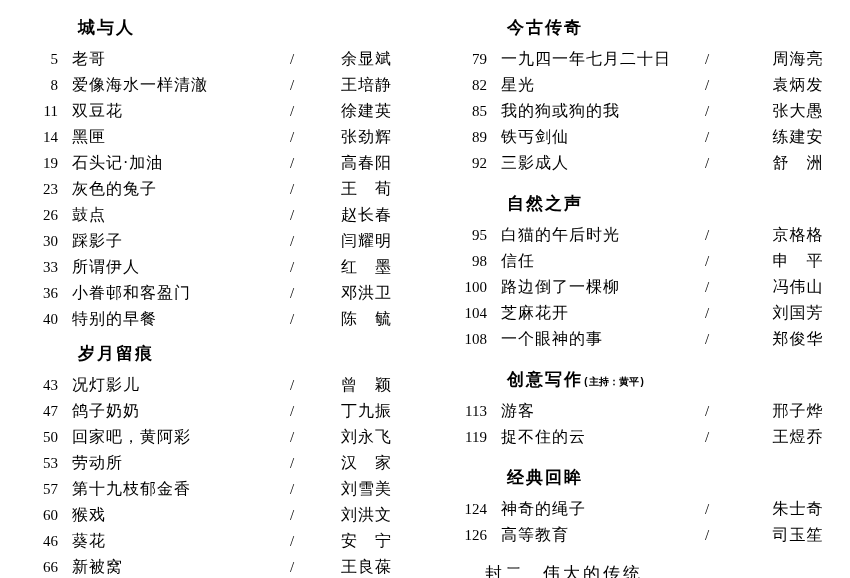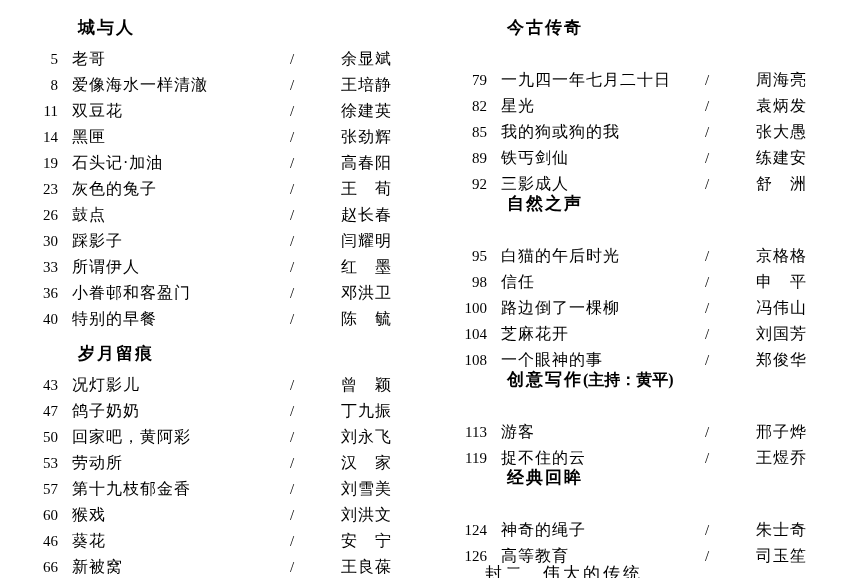--- a/index.html
+++ b/index.html
@@ -38,23 +38,24 @@
     font-weight: bold;
     font-size: 17px;
     letter-spacing: 2px;
     margin: 10px 0 7px 0;
     padding-left: 60px;
   }
   .section-head.tight {
     margin-top: 16px;
   }
   .section-head .sub {
-    font-size: 16px;
+    font-size: 10px;
     font-weight: bold;
     letter-spacing: 0;
+    font-family: Liberation Mono, monospace;
   }
   .entry {
     display: flex;
     flex-direction: row;
     align-items: baseline;
     height: 26px;
     line-height: 26px;
     font-size: 16px;
   }
   .pg {
@@ -76,22 +77,22 @@
     font-size: 15px;
   }
   .author {
     width: 86px;
     text-align: left;
     letter-spacing: 1px;
     white-space: nowrap;
     margin-left: 42px;
   }
   
-  .col-right .title { letter-spacing: 1px; margin-top: 21px; }
-  .col-right .author { width: 84px; }
+  .col-right .title { letter-spacing: 1px; }
+  .col-right .author { width: 84px; text-align: center; }
 
   .cover-head {
     font-weight: normal;
     font-size: 17px;
     letter-spacing: 3px;
     margin: 14px 0 6px 0;
     padding-left: 38px;
   }
   .cover-head .gap { display: inline-block; width: 18px; }
   .cover-author {

